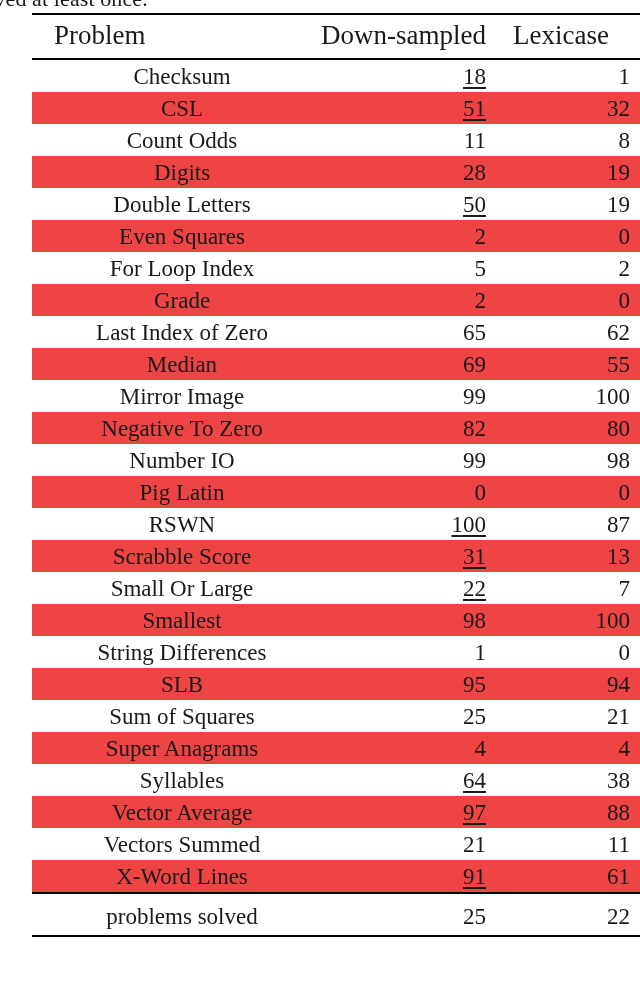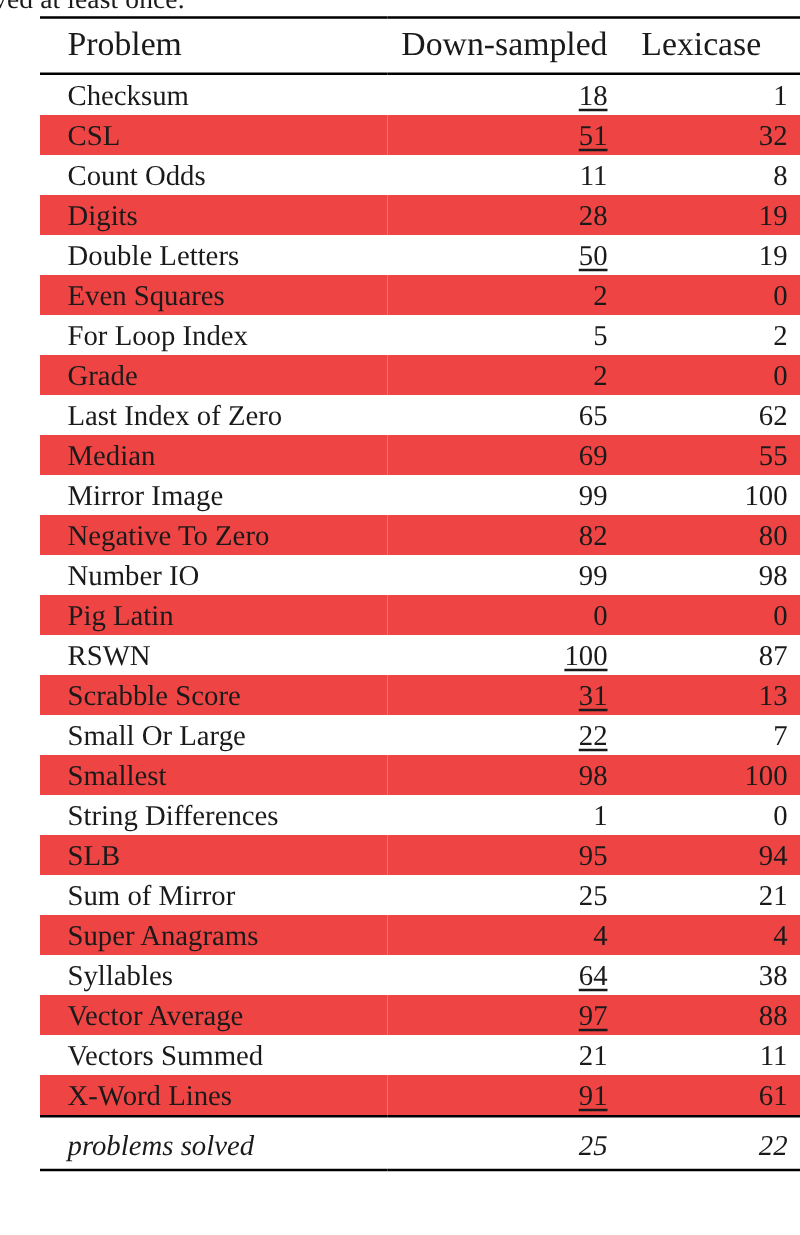--- a/index.html
+++ b/index.html
@@ -70,37 +70,37 @@
   tr.rule-mid   > * { border-top: 2.0px solid #000; }
   tr.rule-bot   > * { border-top: 2.6px solid #000; }
 
   tbody td, tfoot td {
     font-size: 23px;
     line-height: 1.1;
     padding: 3px 0 3px 0;
     height: 26px;
     vertical-align: middle;
   }
-  td.c-name { text-align: left;  padding-left: 22px; white-space: nowrap; }
+  td.c-name { text-align: center;  padding-left: 22px; white-space: nowrap; }
   td.c-num  { text-align: right; }
   td.c-ds   { padding-right: 6px; }
   td.c-lex  { padding-right: 10px; }
 
   tbody tr.stripe > td { background: #ef4444; }
 
   
   tbody tr.stripe > td.c-lex { box-shadow: 32px 0 0 0 #efefef; }
 
   u.best {
     text-decoration: underline;
     text-underline-offset: 2.5px;
     text-decoration-thickness: 1.6px;
   }
 
-  tfoot td { padding-top: 9px; padding-bottom: 6px; font-style: italic; }
+  tfoot td { padding-top: 9px; padding-bottom: 6px; }
   tfoot tr.rule-bot > td { border-bottom: 2.6px solid #000; }
 </style>
 </head>
 <body>
 
 <div id="caption-clip">
   <div id="caption-text">each method solved at least once.</div>
 </div>
 
 <div id="table-wrap">
@@ -214,21 +214,21 @@
           <td class="c-name">String Differences</td>
           <td class="c-num c-ds">1</td>
           <td class="c-num c-lex">0</td>
         </tr>
         <tr class="stripe">
           <td class="c-name">SLB</td>
           <td class="c-num c-ds">95</td>
           <td class="c-num c-lex">94</td>
         </tr>
         <tr>
-          <td class="c-name">Sum of Mirror</td>
+          <td class="c-name">Sum of Squares</td>
           <td class="c-num c-ds">25</td>
           <td class="c-num c-lex">21</td>
         </tr>
         <tr class="stripe">
           <td class="c-name">Super Anagrams</td>
           <td class="c-num c-ds">4</td>
           <td class="c-num c-lex">4</td>
         </tr>
         <tr>
           <td class="c-name">Syllables</td>

